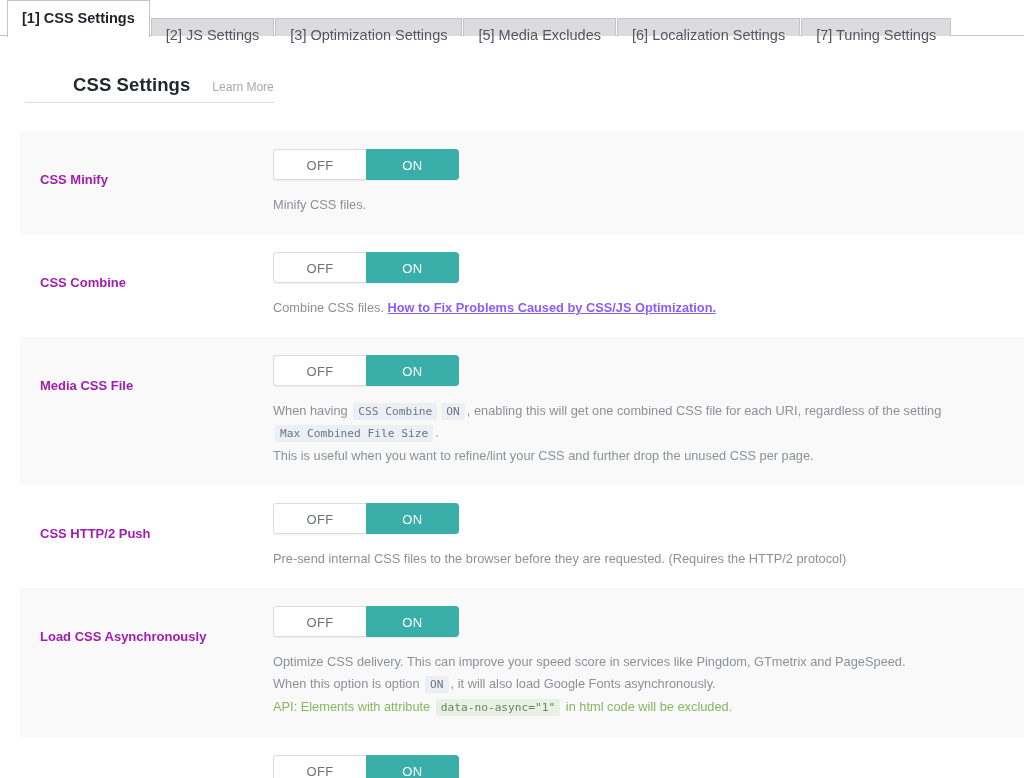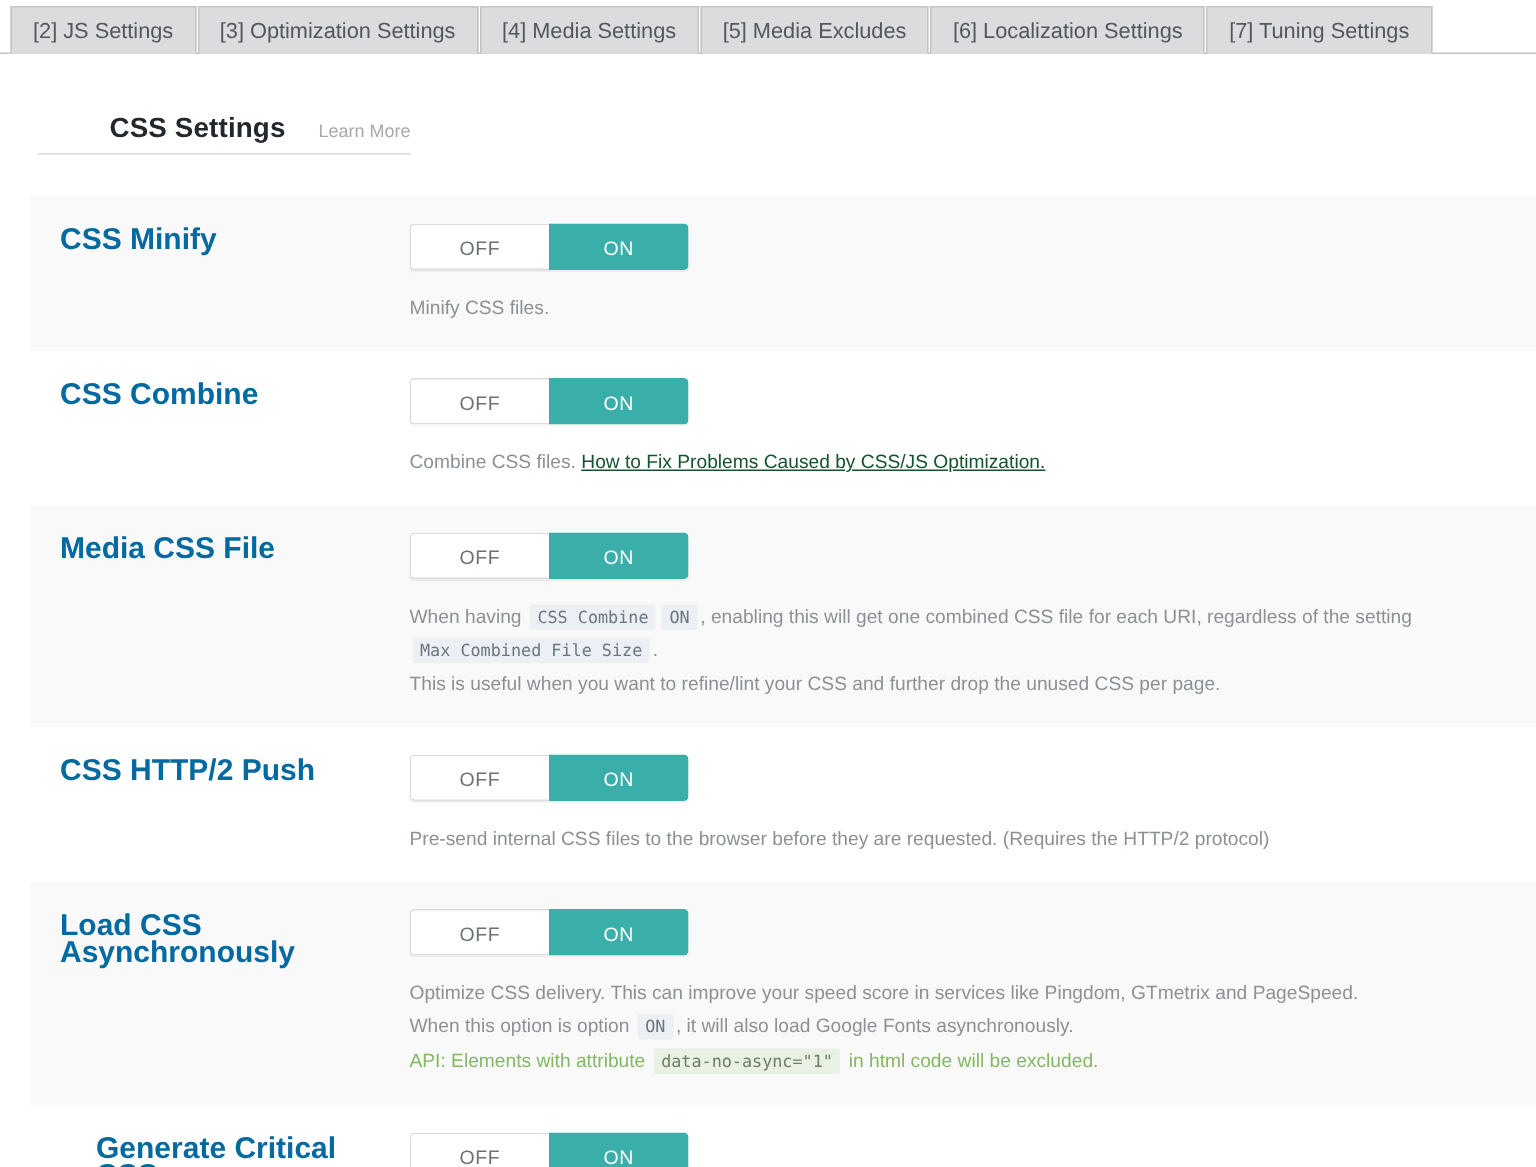--- a/index.html
+++ b/index.html
@@ -33,21 +33,21 @@
     right: 0;
     bottom: 0;
     height: 1px;
     background: #c3c4c7;
   }
   .tab {
     position: relative;
     z-index: 2;
     margin: 0 1px 0 0;
     padding: 0 14px;
-    height: 32px;
+    height: 18px;
     line-height: 33px;
     font-size: 14.5px;
     color: #50575e;
     background: #dcdcde;
     border: 1px solid #c3c4c7;
     border-bottom: none;
     box-sizing: border-box;
     white-space: nowrap;
     cursor: pointer;
     border-radius: 0;
@@ -112,25 +112,25 @@
   td.cell-label {
     width: 253px;
     padding: 20px 10px 20px 20px;
     box-sizing: border-box;
   }
   td.cell-field {
     padding: 18px 0 18px 0;
     box-sizing: border-box;
   }
   .row-label {
-    font-size: 20px;
-    font-weight: bold;
-    color: #0369a1;
+    font-size: 13px;
+    font-weight: bold;
+    color: #a21caf;
     line-height: 18px;
-    margin-top: 0;
+    margin-top: 20px;
   }
   .row-label.indent {
     margin-left: 24px;
   }
 
   
   .toggle {
     display: inline-flex;
     border-radius: 3px;
     overflow: hidden;
@@ -165,22 +165,23 @@
   .desc {
     margin-top: 14px;
     font-size: 12.8px;
     line-height: 21px;
     color: #8c9196;
   }
   .desc .line {
     margin: 0 0 1px 0;
   }
   .desc a {
-    color: #14532d;
+    color: #8b5cf6;
     text-decoration: underline;
+    font-weight: bold;
   }
   .desc .api {
     color: #85b862;
   }
   code.lit {
     font-family: "DejaVu Sans Mono", monospace;
     font-size: 11.2px;
     background: #eceff4;
     color: #6b7683;
     padding: 2px 5px;
@@ -190,23 +191,23 @@
   }
   .desc .api code.lit {
     background: #e9f0e4;
     color: #6f7f62;
   }
 </style>
 </head>
 <body>
 
 <div class="tabbar" id="tabbar">
+    <div class="tab active"><span>[1] CSS Settings</span></div>
     <div class="tab"><span>[2] JS Settings</span></div>
     <div class="tab"><span>[3] Optimization Settings</span></div>
-    <div class="tab"><span>[4] Media Settings</span></div>
     <div class="tab"><span>[5] Media Excludes</span></div>
     <div class="tab"><span>[6] Localization Settings</span></div>
     <div class="tab"><span>[7] Tuning Settings</span></div>
   </div>
 
 <div class="page">
 
   <div class="section-head">
     <span class="section-title">CSS Settings</span>
     <a class="learn-more">Learn More</a>

